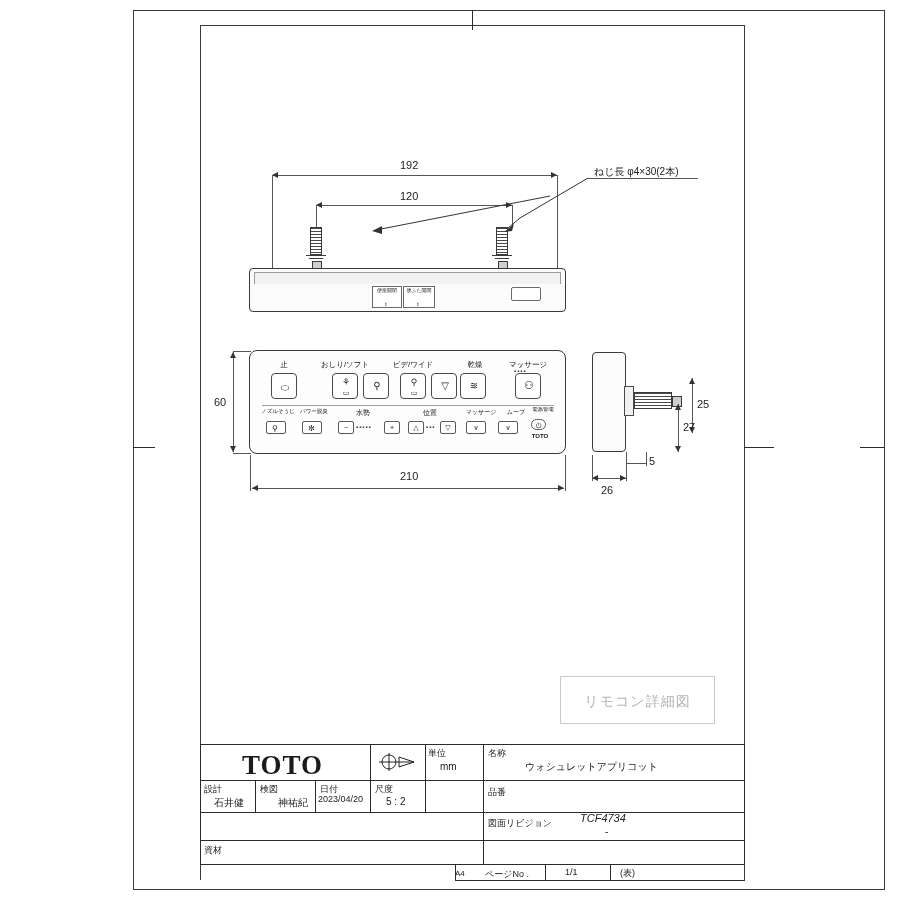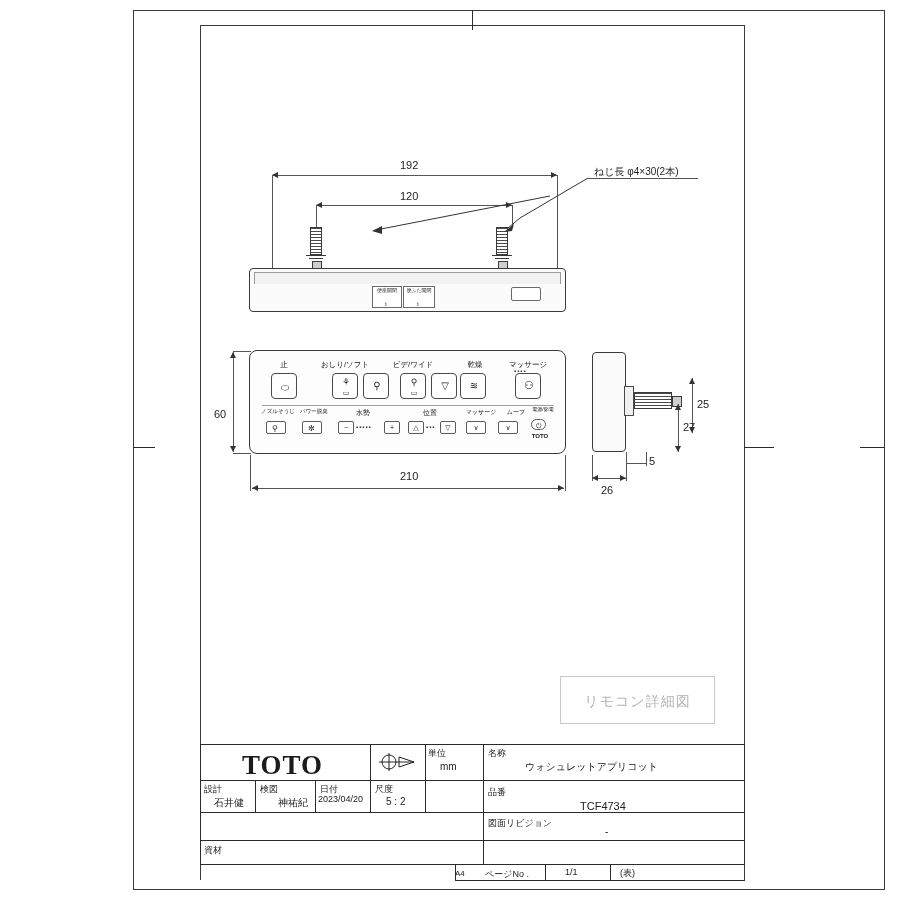--- a/index.html
+++ b/index.html
@@ -282,21 +282,21 @@
       <div class="ico" style="left:11px; top:13px; font-size:7px;">♁</div>
     </div>
     <div class="plate-btn" style="left:261px; top:18px; width:30px; height:14px; border-radius:2px;"></div>
   </div>
 
   <div class="line vline thin" style="left:233px; top:352px; height:100px;"></div>
   <div class="arrow-u" style="left:230px; top:352px;"></div>
   <div class="arrow-d" style="left:230px; top:446px;"></div>
   <div class="line hline thin" style="left:233px; top:351px; width:18px;"></div>
   <div class="line hline thin" style="left:233px; top:453px; width:18px;"></div>
-  <div class="dimtext" style="left:214px; top:408px;text-align:center;">60</div>
+  <div class="dimtext" style="left:214px; top:396px;text-align:center;">60</div>
 
   <div class="line hline thin" style="left:252px; top:488px; width:312px;"></div>
   <div class="arrow-l" style="left:252px; top:485px;"></div>
   <div class="arrow-r" style="left:558px; top:485px;"></div>
   <div class="line vline thin" style="left:250px; top:455px; height:36px;"></div>
   <div class="line vline thin" style="left:565px; top:455px; height:36px;"></div>
   <div class="dimtext" style="left:400px; top:470px;text-align:center;">210</div>
 
   <div id="remote">
 
@@ -423,21 +423,21 @@
       <line x1="21" y1="12" x2="36" y2="12" stroke="#222" stroke-width="1"></line>
     </svg>
 
     <div class="cell tb-small" style="left:228px; top:3px;">単位</div>
     <div class="cell" style="left:240px; top:17px; font-size:10px;">mm</div>
 
     <div class="cell tb-small" style="left:288px; top:3px;">名称</div>
     <div class="cell" style="left:325px; top:16px; font-size:10px;">ウォシュレットアプリコット</div>
 
     <div class="cell tb-small" style="left:288px; top:42px;">品番</div>
-    <div class="cell" style="left:380px; top:56px; font-size:11px;">TCF4734</div>
+    <div class="cell" style="left:380px; top:68px; font-size:11px;font-style:italic;">TCF4734</div>
 
     <div class="cell tb-small" style="left:288px; top:73px;">図面リビジョン</div>
     <div class="cell" style="left:405px; top:82px; font-size:10px;">-</div>
 
     <div class="cell tb-small" style="left:4px; top:39px;">設計</div>
     <div class="cell" style="left:14px; top:52px; font-size:10px;">石井健</div>
 
     <div class="cell tb-small" style="left:60px; top:39px;">検図</div>
     <div class="cell" style="left:78px; top:52px; font-size:10px;">神祐紀</div>
 

